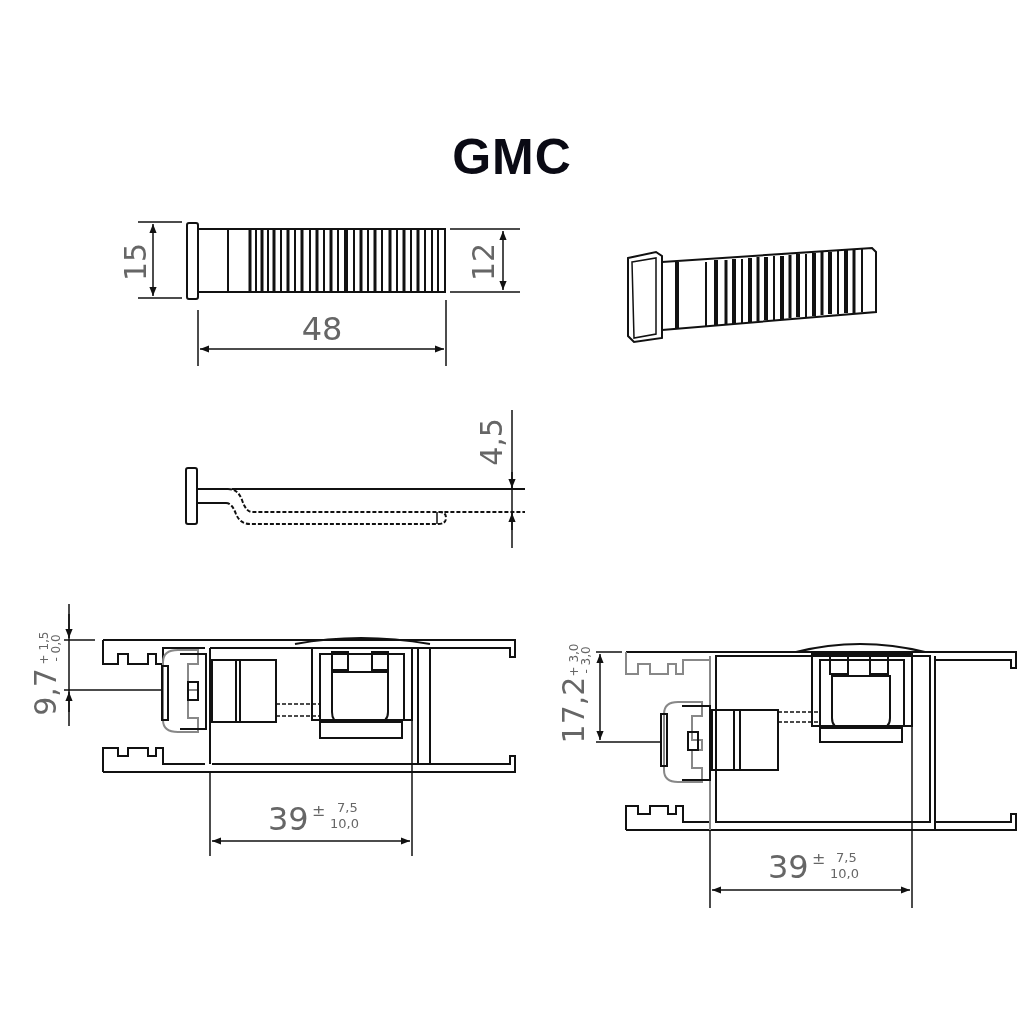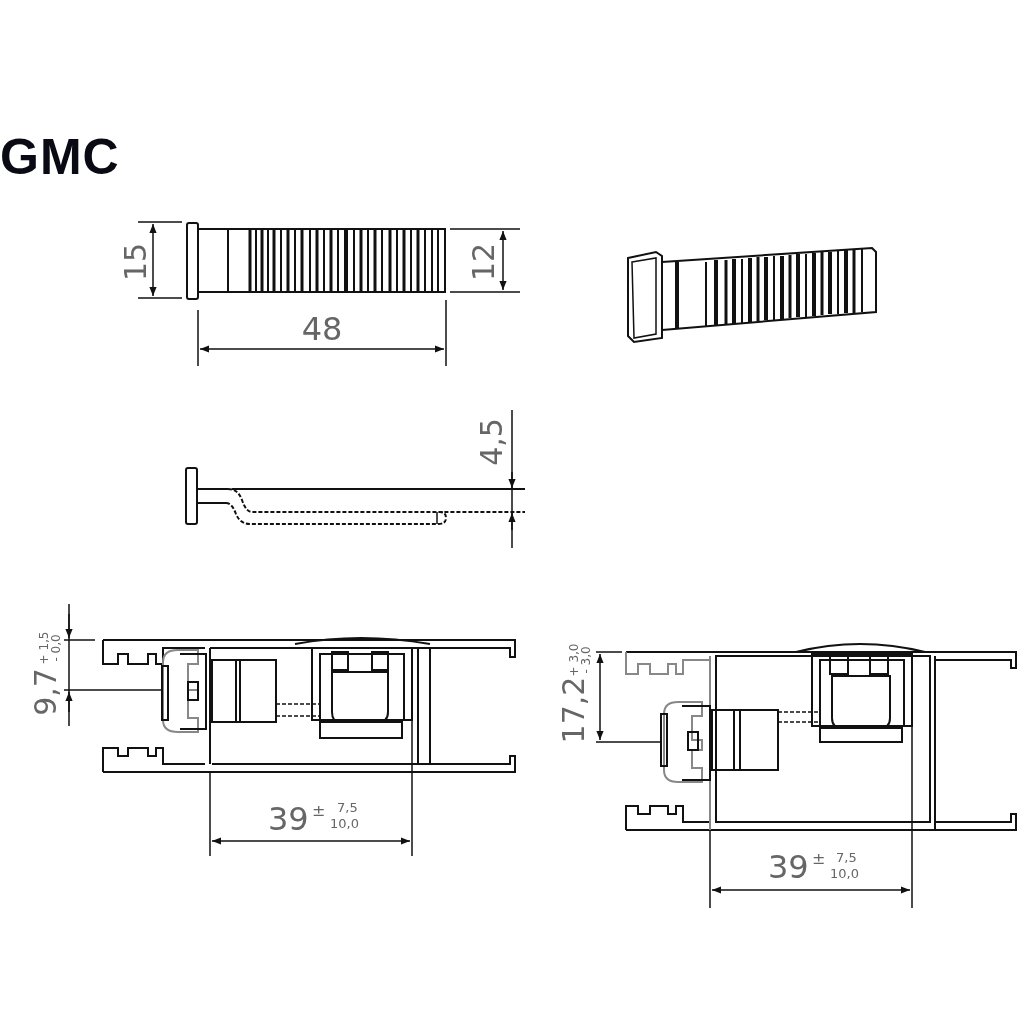--- a/index.html
+++ b/index.html
@@ -1,17 +1,17 @@
 <!DOCTYPE html>
 <html><head>
 <meta charset="utf-8">
 <style>
   html,body{margin:0;padding:0;background:#fff;}
   body{width:1024px;height:1024px;position:relative;overflow:hidden;font-family:"DejaVu Sans",sans-serif;}
-  .title{position:absolute;left:0;width:1024px;top:128px;font-family:"Liberation Sans",sans-serif;font-weight:bold;font-size:50px;color:#0a0a14;letter-spacing:1px;}
+  .title{position:absolute;left:0;width:1024px;top:128px;text-align:center;font-family:"Liberation Sans",sans-serif;font-weight:bold;font-size:50px;color:#0a0a14;letter-spacing:1px;}
   svg{position:absolute;left:0;top:0;}
   .dim{font-family:"DejaVu Sans",sans-serif;fill:#666;}
   .ln{stroke:#111;stroke-width:2;fill:none;}
   .thin{stroke:#111;stroke-width:1.5;fill:none;}
   .gray{stroke:#888;stroke-width:2;fill:none;}
 </style>
 </head>
 <body>
 
 <div class="title">GMC</div>

